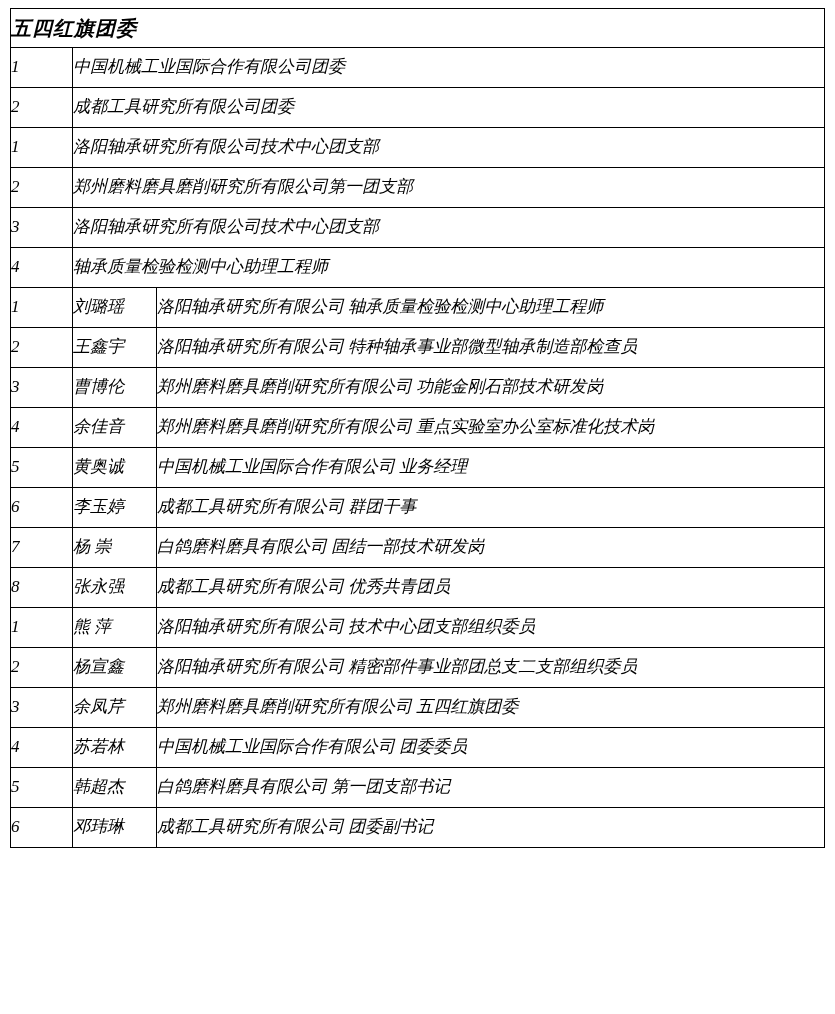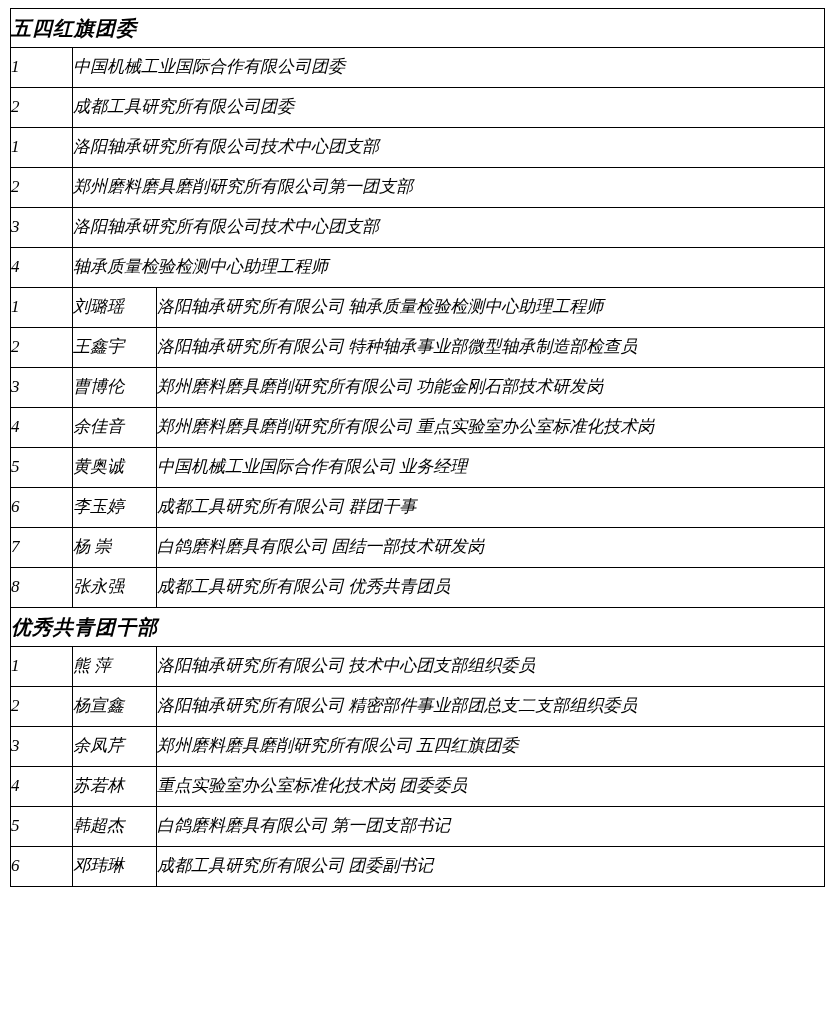--- a/index.html
+++ b/index.html
@@ -128,42 +128,39 @@
         <tr class="entry-row">
           <td class="idx">7</td>
           <td class="person">杨 崇</td>
           <td class="desc">白鸽磨料磨具有限公司 固结一部技术研发岗</td>
         </tr>
         <tr class="entry-row">
           <td class="idx">8</td>
           <td class="person">张永强</td>
           <td class="desc">成都工具研究所有限公司 优秀共青团员</td>
         </tr>
-        <tr class="section-row">
-          <td colspan="3">优秀共青团干部</td>
-        </tr>
         <tr class="entry-row">
           <td class="idx">1</td>
           <td class="person">熊 萍</td>
           <td class="desc">洛阳轴承研究所有限公司 技术中心团支部组织委员</td>
         </tr>
         <tr class="entry-row">
           <td class="idx">2</td>
           <td class="person">杨宣鑫</td>
           <td class="desc">洛阳轴承研究所有限公司 精密部件事业部团总支二支部组织委员</td>
         </tr>
         <tr class="entry-row">
           <td class="idx">3</td>
           <td class="person">余凤芹</td>
           <td class="desc">郑州磨料磨具磨削研究所有限公司 五四红旗团委</td>
         </tr>
         <tr class="entry-row">
           <td class="idx">4</td>
           <td class="person">苏若林</td>
-          <td class="desc">重点实验室办公室标准化技术岗 团委委员</td>
+          <td class="desc">中国机械工业国际合作有限公司 团委委员</td>
         </tr>
         <tr class="entry-row">
           <td class="idx">5</td>
           <td class="person">韩超杰</td>
           <td class="desc">白鸽磨料磨具有限公司 第一团支部书记</td>
         </tr>
         <tr class="entry-row">
           <td class="idx">6</td>
           <td class="person">邓玮琳</td>
           <td class="desc">成都工具研究所有限公司 团委副书记</td>

